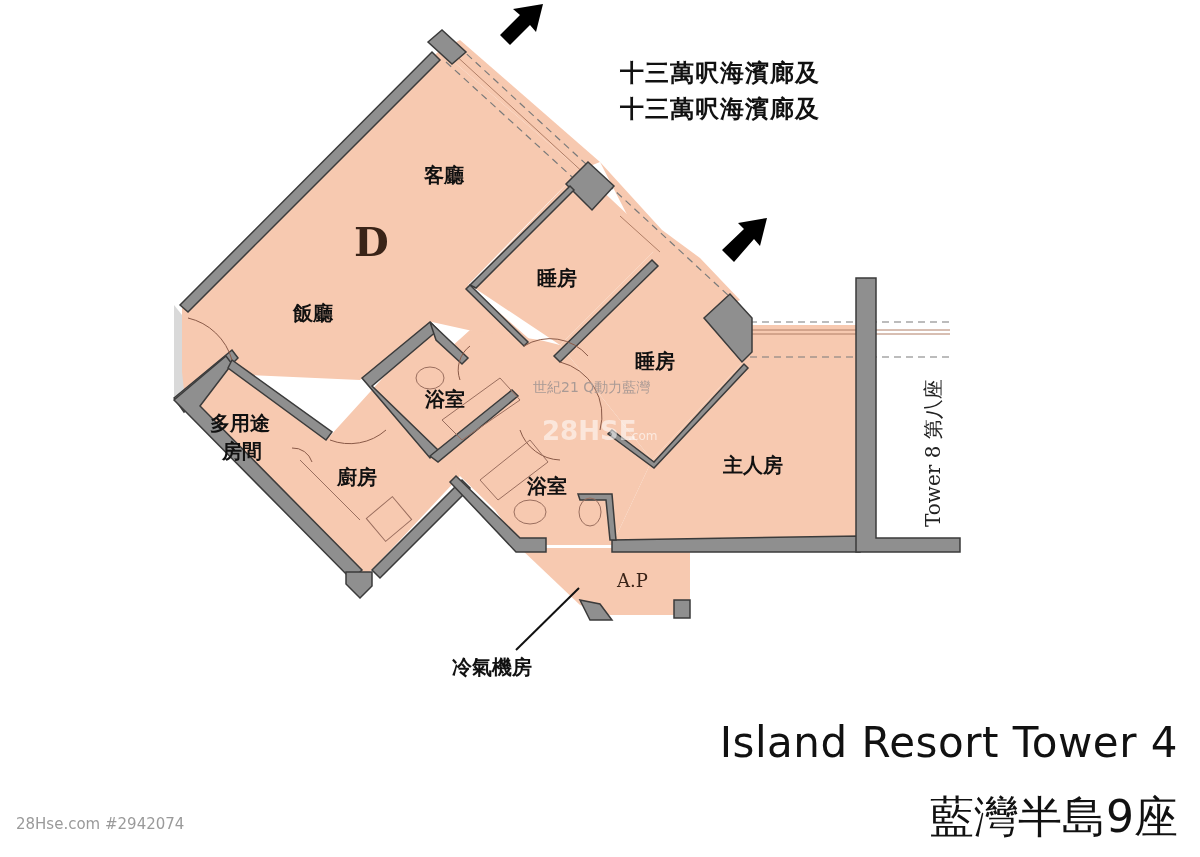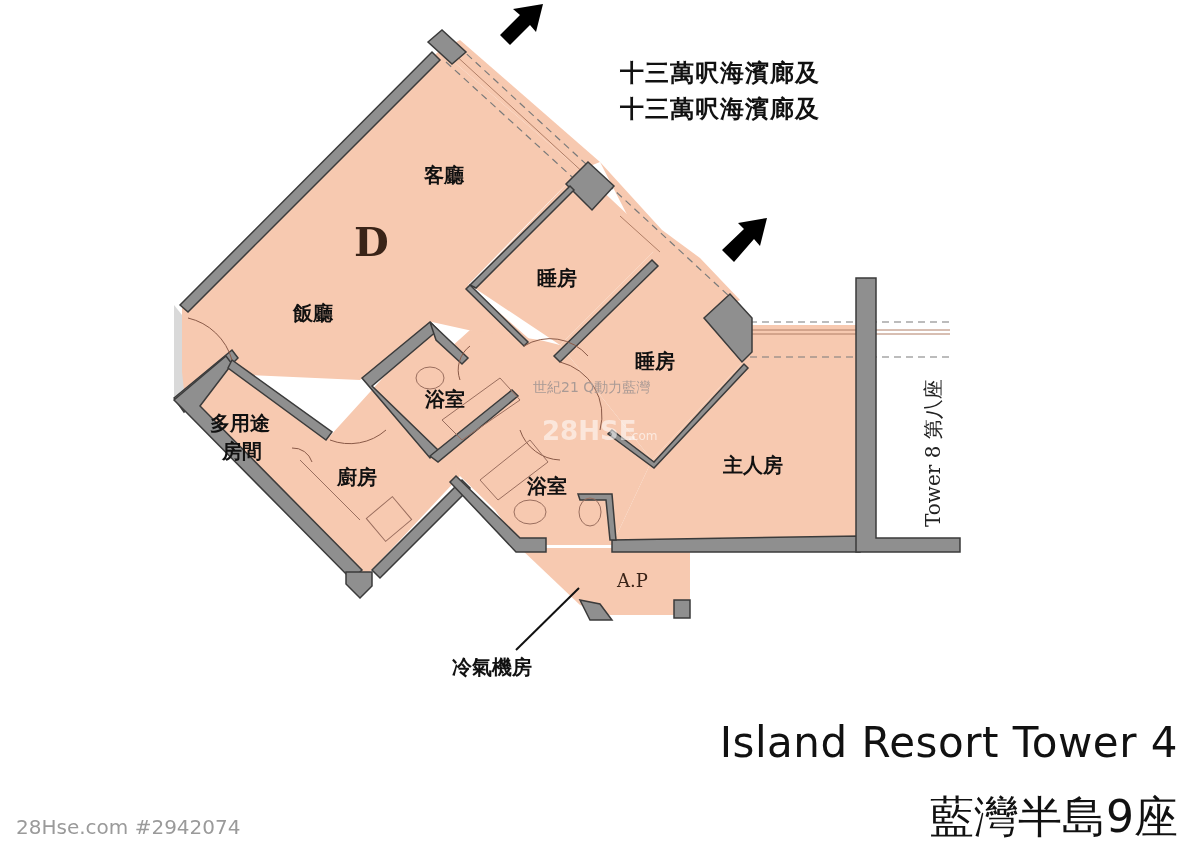--- a/index.html
+++ b/index.html
@@ -12,21 +12,21 @@
     .tower8 { font-family: "DejaVu Serif", serif; font-size: 20px; fill: #222; }
     .wm-agent { font-family: "DejaVu Sans", sans-serif; font-size: 14px; fill: #a99a95; }
     .wm-28 { font-family: "DejaVu Sans", sans-serif; font-size: 26px; font-weight: bold; fill: #ffffff; opacity: 0.55; }
     .wm-com { font-family: "DejaVu Sans", sans-serif; font-size: 12px; fill: #ffffff; opacity: 0.6; }
     .sea-note { position: absolute; left: 620px; top: 55px; font-size: 24px; line-height: 36px; color: #111;
                 font-family: "DejaVu Sans", sans-serif; font-weight: bold; letter-spacing: 1px; }
     .title-en { position: absolute; right: 22px; top: 718px; font-size: 42px; color: #111;
                 font-family: "DejaVu Sans", sans-serif; letter-spacing: 0.5px; }
     .title-zh { position: absolute; right: 22px; top: 788px; font-size: 44px; color: #111; font-weight: normal;
                 font-family: "DejaVu Sans", sans-serif; }
-    .footer-id { position: absolute; left: 16px; top: 815px; font-size: 20px; color: #9a9a9a;
+    .footer-id { position: absolute; left: 16px; top: 815px; font-size: 15px; color: #9a9a9a;
                  font-family: "DejaVu Sans", sans-serif; }
     .ac-label { font-family: "DejaVu Sans", sans-serif; font-size: 20px; fill: #111; font-weight: bold; }
   </style>
 </head>
 <body>
 
 <svg id="plan" width="1200" height="857" viewBox="0 0 1200 857">
 
   <polygon points="174,305 174,400 218,360" fill="#d9d9d9"></polygon>
 

